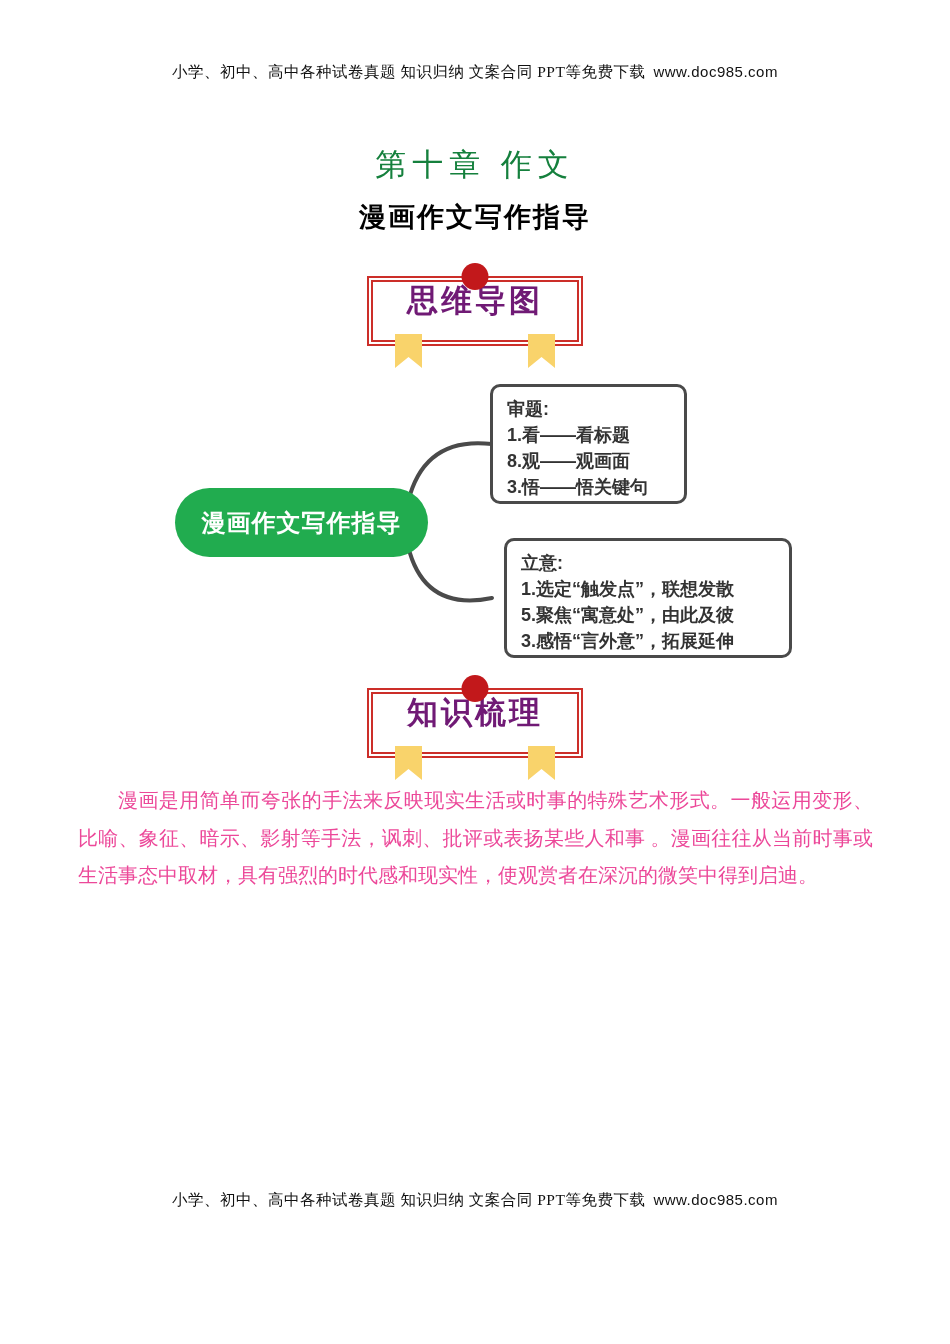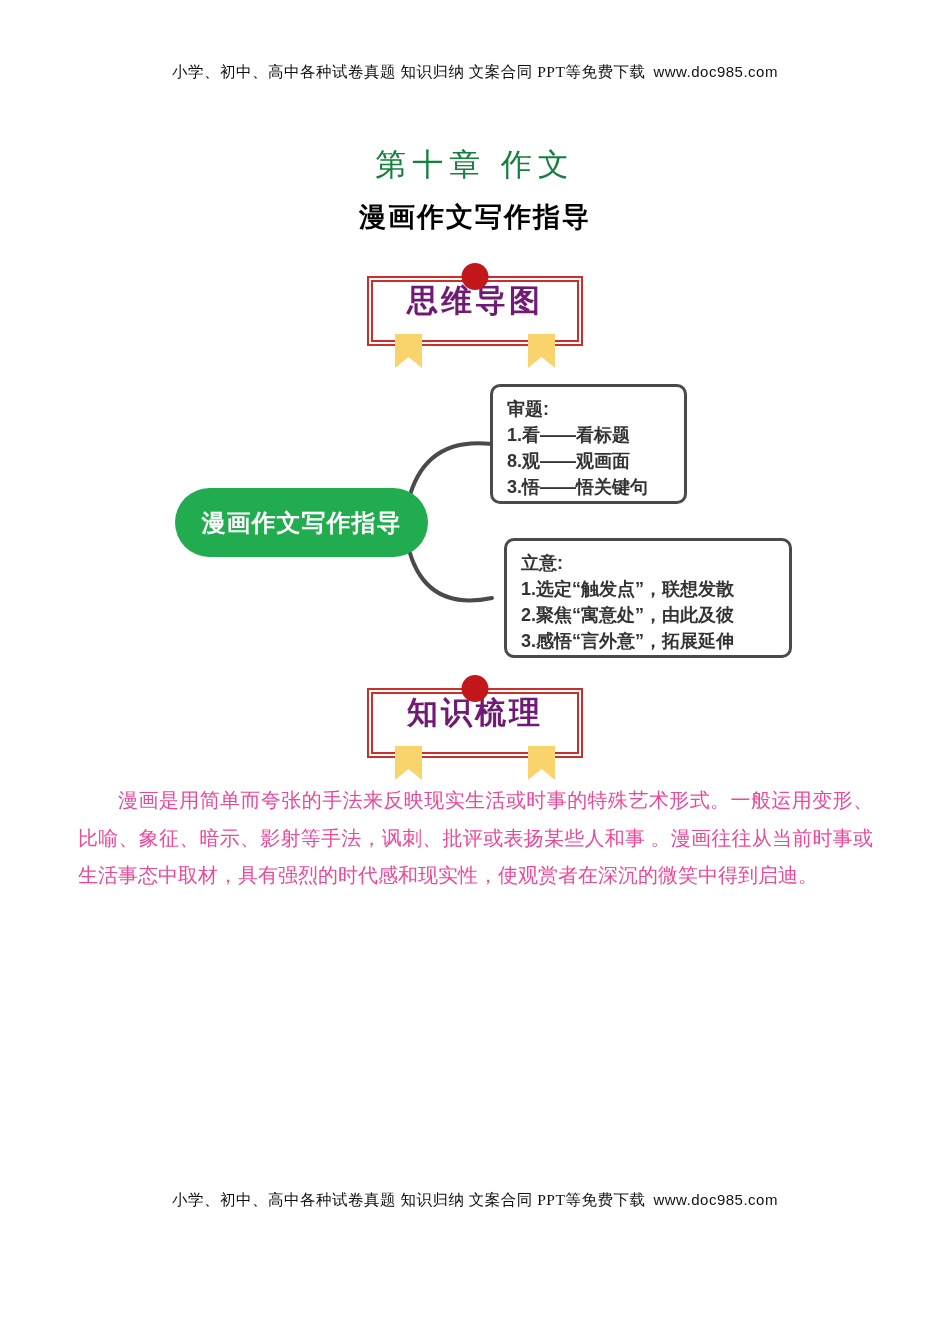--- a/index.html
+++ b/index.html
@@ -137,21 +137,21 @@
     <div class="mm-box box-audit" data-interactable="false">
       <div data-interactable="false">审题:</div>
       <div data-interactable="false">1.看——看标题</div>
       <div data-interactable="false">8.观——观画面</div>
       <div data-interactable="false">3.悟——悟关键句</div>
     </div>
 
     <div class="mm-box box-intent" data-interactable="false">
       <div data-interactable="false">立意:</div>
       <div data-interactable="false">1.选定“触发点”，联想发散</div>
-      <div data-interactable="false">2.聚焦“寓意处”，由此及彼</div>
+      <div data-interactable="false">5.聚焦“寓意处”，由此及彼</div>
       <div data-interactable="false">3.感悟“言外意”，拓展延伸</div>
     </div>
   </div>
 
   <div class="badge badge-knowledge" data-interactable="false">
     <div class="frame-outer" data-interactable="false"></div>
     <div class="frame-inner" data-interactable="false"></div>
     <div class="ribbon left" data-interactable="false"></div>
     <div class="ribbon right" data-interactable="false"></div>
     <div class="dot" data-interactable="false"></div>

